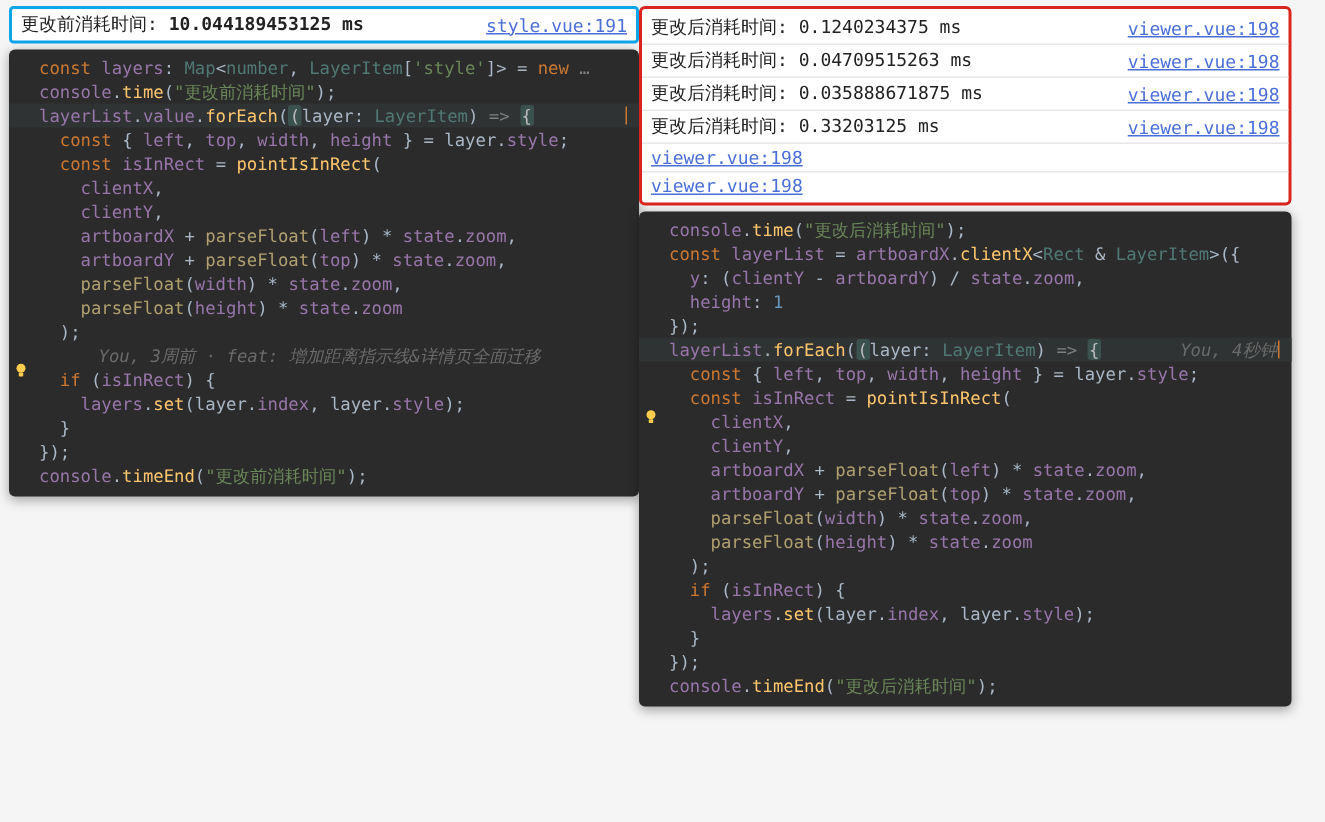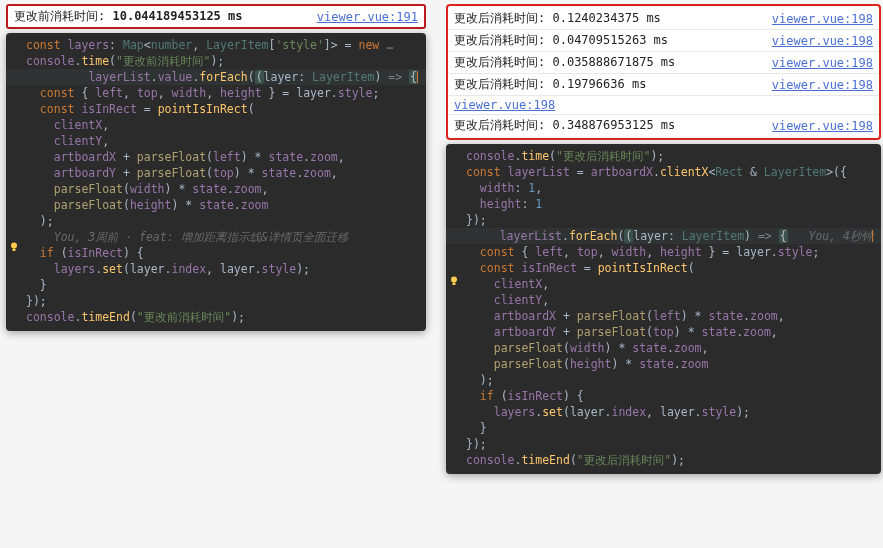--- a/index.html
+++ b/index.html
@@ -14,21 +14,21 @@
   }
 
   
   .left-col {
     position: absolute;
     left: 0; top: 0;
     width: 432px;
   }
   .console-before {
     background: #fff;
-    border: 2px solid #b91c1c;
+    border: 2px solid #0ea5e9;
     border-radius: 3px;
     display: flex;
     align-items: center;
     justify-content: space-between;
     padding: 2px 6px;
     margin: 4px 6px 2px 6px;
     font-size: 12px;
     color: #222;
   }
   .console-before .link {
@@ -50,21 +50,21 @@
     position: absolute;
     left: 2px;
     top: 208px;
     width: 12px; height: 12px;
     color: #ffcc4d;
   }
 
   
   .right-col {
     position: absolute;
-    left: 436px;
+    left: 416px;
     top: 0;
     width: 447px;
   }
   .console-after-box {
     background: #fff;
     border: 2px solid #d9251e;
     border-radius: 4px;
     margin: 4px 2px 4px 10px;
     padding: 2px 0;
   }
@@ -96,33 +96,33 @@
     left: 2px;
     top: 131px;
     color: #ffcc4d;
   }
 
   
   .cl { padding: 0 8px 0 20px; white-space: pre; overflow: hidden; text-overflow: ellipsis; }
   .cl-caret {
     background: #303333;
     position: relative;
-    text-align: right;
   }
   .cl-caret::after {
     content: "";
     position: absolute;
     right: 8px; top: 2px;
     width: 1px; height: 12px;
     background: #cc7832;
   }
   .blame {
     color: #6a6a6a;
     font-style: italic;
     background: transparent;
+    padding-left: 32px;
   }
 
   
   .kw   { color: #cc7832; }      
   .fn   { color: #ffc66d; }      
   .prop { color: #9876aa; }      
   .str  { color: #6a8759; }      
   .num  { color: #6897bb; }      
   .var  { color: #a9b7c6; }
   .type { color: #507874; }
@@ -136,21 +136,21 @@
 </head>
 <body>
 
 <div class="left-col">
 
   <div class="console-before">
     <span>
       <span>更改前消耗时间:</span>
       <b style="font-weight:600">10.044189453125 ms</b>
     </span>
-    <a class="link" href="#">viewer.vue:191</a>
+    <a class="link" href="#">style.vue:191</a>
   </div>
 
   <div class="editor-left">
     <span class="gutter-bulb">
       <svg width="12" height="12" viewBox="0 0 24 24" fill="#ffcc4d">
           <circle cx="12" cy="9" r="6"></circle>
           <rect x="9" y="15" width="6" height="5" rx="1"></rect>
         </svg>
     </span>
 
@@ -184,43 +184,42 @@
     </div>
     <div class="console-row">
       <span><span>更改后消耗时间:</span> <span>0.04709515263 ms</span></span>
       <a class="link" href="#">viewer.vue:198</a>
     </div>
     <div class="console-row">
       <span><span>更改后消耗时间:</span> <span>0.035888671875 ms</span></span>
       <a class="link" href="#">viewer.vue:198</a>
     </div>
     <div class="console-row">
-      <span><span>更改后消耗时间:</span> <span>0.19796636 ms</span></span>
-      <a class="link" href="#">viewer.vue:198</a>
-    </div>
-    <div class="console-row">
-      <a class="link" href="#">viewer.vue:198</a>
-    </div>
-    <div class="console-row">
-      <span><span>更改后消耗时间:</span> <span>0.348876953125 ms</span></span>
+      <span><span>更改后消耗时间:</span> <span>0.33203125 ms</span></span>
+      <a class="link" href="#">viewer.vue:198</a>
+    </div>
+    <div class="console-row">
+      <a class="link" href="#">viewer.vue:198</a>
+    </div>
+    <div class="console-row">
       <a class="link" href="#">viewer.vue:198</a>
     </div>
   </div>
 
   <div class="editor-right">
     <span class="gutter-bulb">
       <svg width="12" height="12" viewBox="0 0 24 24" fill="#ffcc4d">
           <circle cx="12" cy="9" r="6"></circle>
           <rect x="9" y="15" width="6" height="5" rx="1"></rect>
         </svg>
     </span>
 
     <div class="cl"><span class="prop">console</span><span class="pun">.</span><span class="fn">time</span><span class="pun">(</span><span class="str">"更改后消耗时间"</span><span class="pun">);</span></div>
     <div class="cl"><span class="kw">const</span> <span class="prop">layerList</span> <span class="pun">=</span> <span class="prop">artboardX</span><span class="pun">.</span><span class="fn">clientX</span><span class="pun">&lt;</span><span class="type">Rect</span> <span class="pun">&amp;</span> <span class="type">LayerItem</span><span class="pun">&gt;({</span></div>
-    <div class="cl">  <span class="prop">width</span><span class="pun">:</span> <span class="num">1</span><span class="pun">,</span></div>
+    <div class="cl">  <span class="prop">y</span><span class="pun">:</span> <span class="pun">(</span><span class="prop">clientY</span> <span class="pun">-</span> <span class="prop">artboardY</span><span class="pun">)</span> <span class="pun">/</span> <span class="prop">state</span><span class="pun">.</span><span class="prop">zoom</span><span class="pun">,</span></div>
     <div class="cl">  <span class="prop">height</span><span class="pun">:</span> <span class="num">1</span></div>
     <div class="cl"><span class="pun">});</span></div>
     <div class="cl cl-caret"><span class="prop">layerList</span><span class="pun">.</span><span class="fn">forEach</span><span class="pun">(</span><span class="matchbrace">(</span><span class="var">layer</span><span class="pun">:</span> <span class="type">LayerItem</span><span class="pun">)</span> <span class="hintarrow">=&gt;</span> <span class="matchbrace">{</span>   <span class="blame">You, 4秒钟</span></div>
     <div class="cl">  <span class="kw">const</span> <span class="pun">{</span> <span class="prop">left</span><span class="pun">,</span> <span class="prop">top</span><span class="pun">,</span> <span class="prop">width</span><span class="pun">,</span> <span class="prop">height</span> <span class="pun">} =</span> <span class="var">layer</span><span class="pun">.</span><span class="prop">style</span><span class="pun">;</span></div>
     <div class="cl">  <span class="kw">const</span> <span class="prop">isInRect</span> <span class="pun">=</span> <span class="fn">pointIsInRect</span><span class="pun">(</span></div>
     <div class="cl">    <span class="prop">clientX</span><span class="pun">,</span></div>
     <div class="cl">    <span class="prop">clientY</span><span class="pun">,</span></div>
     <div class="cl">    <span class="prop">artboardX</span> <span class="pun">+</span> <span class="call">parseFloat</span><span class="pun">(</span><span class="prop">left</span><span class="pun">)</span> <span class="pun">*</span> <span class="prop">state</span><span class="pun">.</span><span class="prop">zoom</span><span class="pun">,</span></div>
     <div class="cl">    <span class="prop">artboardY</span> <span class="pun">+</span> <span class="call">parseFloat</span><span class="pun">(</span><span class="prop">top</span><span class="pun">)</span> <span class="pun">*</span> <span class="prop">state</span><span class="pun">.</span><span class="prop">zoom</span><span class="pun">,</span></div>
     <div class="cl">    <span class="call">parseFloat</span><span class="pun">(</span><span class="prop">width</span><span class="pun">)</span> <span class="pun">*</span> <span class="prop">state</span><span class="pun">.</span><span class="prop">zoom</span><span class="pun">,</span></div>

